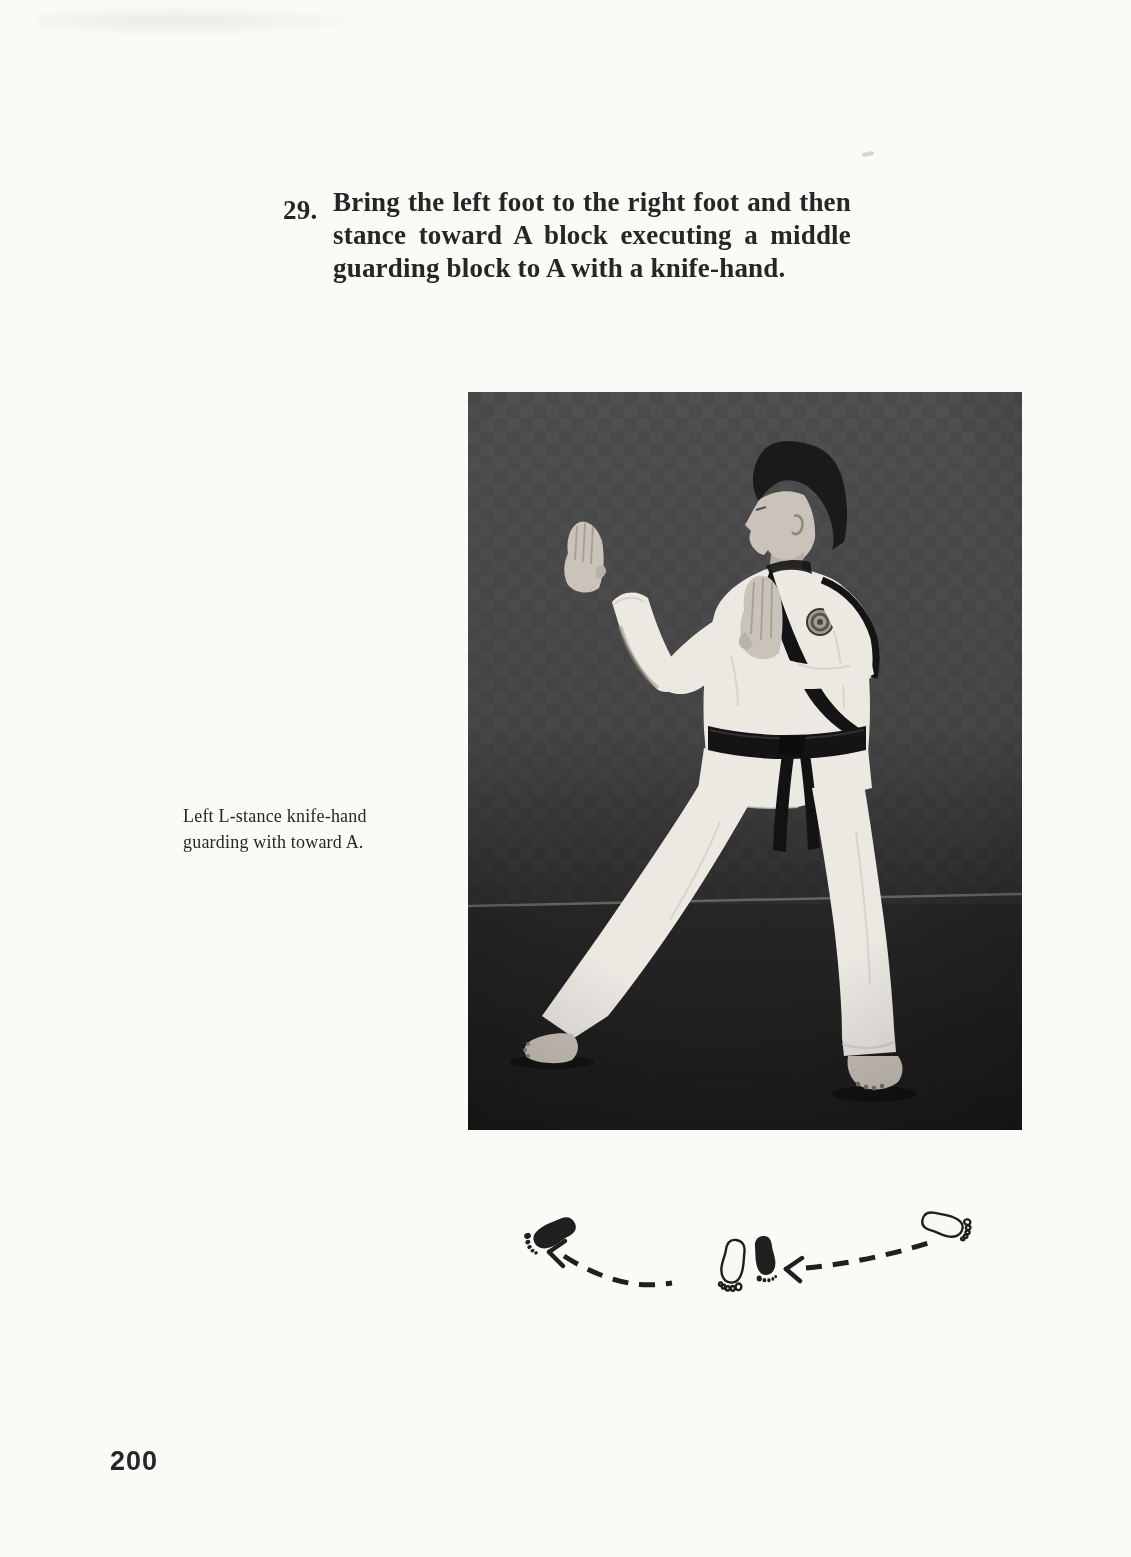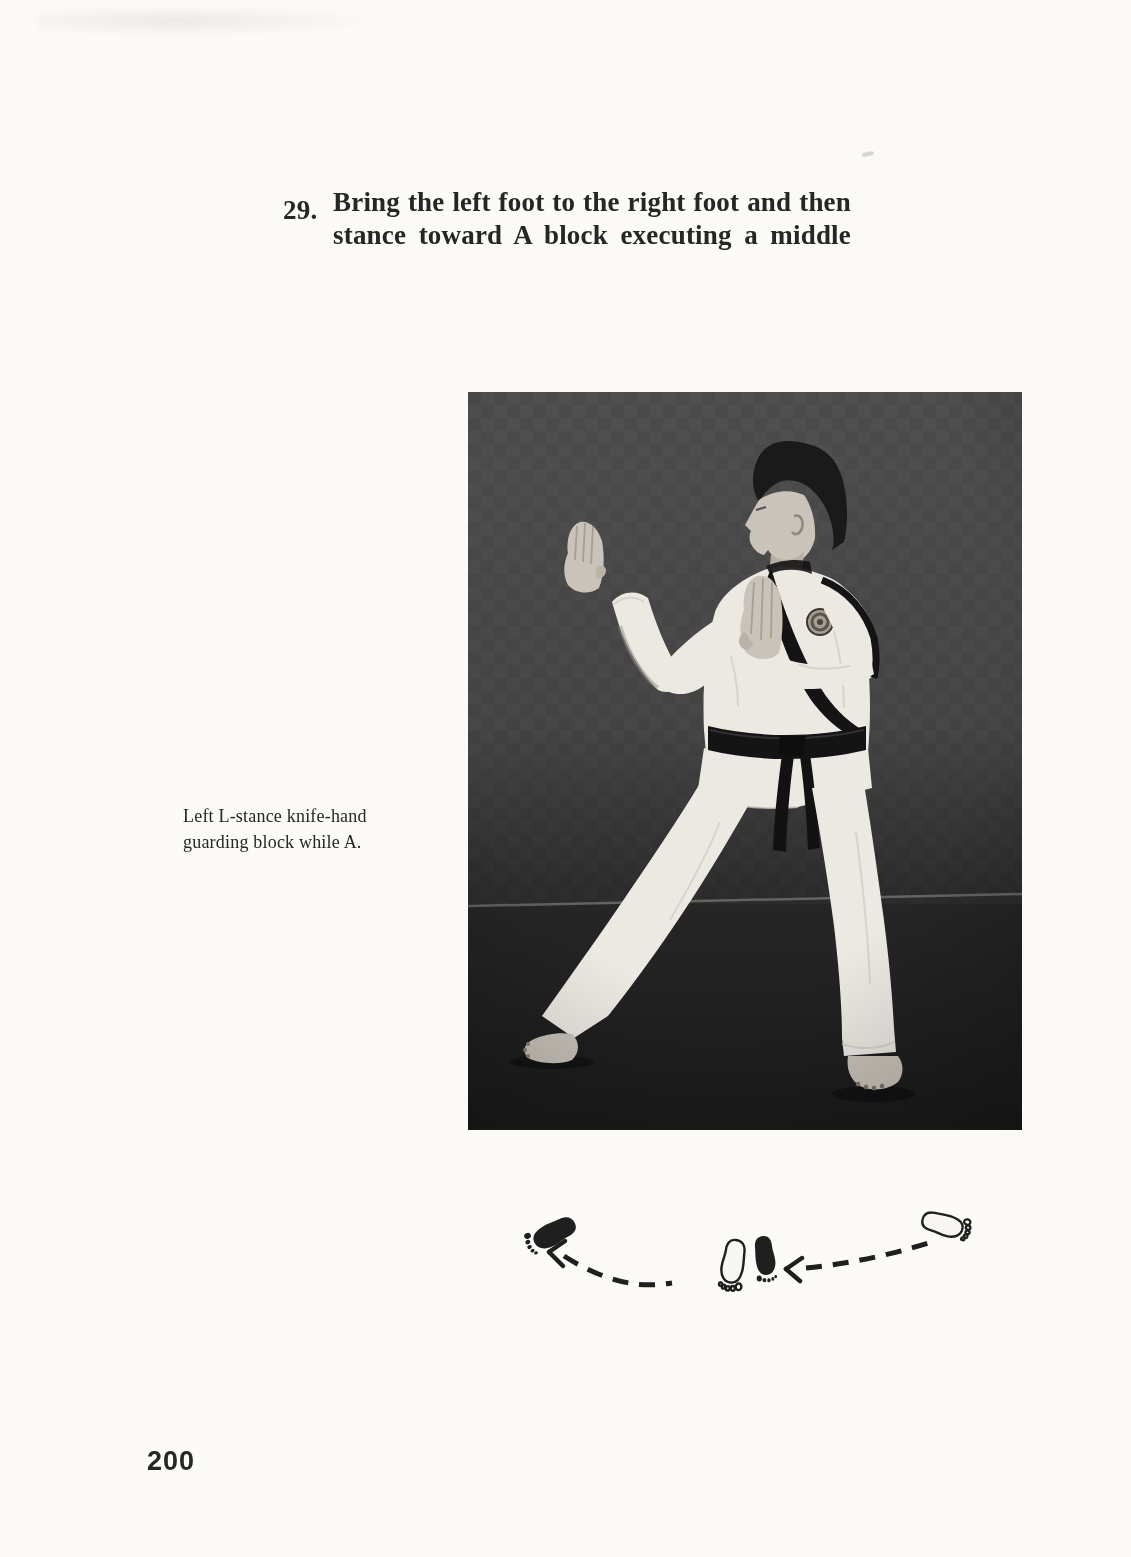--- a/index.html
+++ b/index.html
@@ -64,40 +64,41 @@
     position:absolute;left:500px;top:1192px;width:500px;height:125px;
   }
   .fd-solid{fill:var(--diagram-ink);}
   .fd-outline{fill:#f8f7f4;stroke:var(--diagram-ink);stroke-width:2.2;}
   .fd-dash{stroke:var(--diagram-ink);stroke-width:5;fill:none;stroke-dasharray:16 11;}
   .fd-barb{stroke:var(--diagram-ink);stroke-width:4.5;fill:none;stroke-linecap:round;}
   
   .page-number{
     position:absolute;left:110px;top:1446px;
     font-family:"Liberation Sans", sans-serif;
-    font-weight:700;font-size:27px;letter-spacing:1px;margin-left:37px;
+    font-weight:700;font-size:27px;letter-spacing:1px;
   }
 </style>
 </head>
 <body>
 
 <div class="smudge"></div>
 <div class="tick-mark"></div>
 
 <div class="instruction">
   <span class="num">29.</span>
   <div class="body">
     <div class="jline">Bring the left foot to the right foot and then</div>
     <div class="jline">stance toward A block executing a middle</div>
+    <div class="jline last">guarding block to A with a knife-hand.</div>
   </div>
 </div>
 
 <div class="caption">
   <div>Left L-stance knife-hand</div>
-  <div>guarding block while A.</div>
+  <div>guarding with toward A.</div>
 </div>
 
 <div class="photo">
   <svg width="554" height="738" viewBox="0 0 554 738">
     <defs>
       <linearGradient id="bgGrad" x1="0" y1="0" x2="0" y2="1">
         <stop offset="0" stop-color="#4a4a4a"></stop>
         <stop offset="0.45" stop-color="#414141"></stop>
         <stop offset="0.68" stop-color="#262626"></stop>
         <stop offset="1" stop-color="#1b1b1b"></stop>

